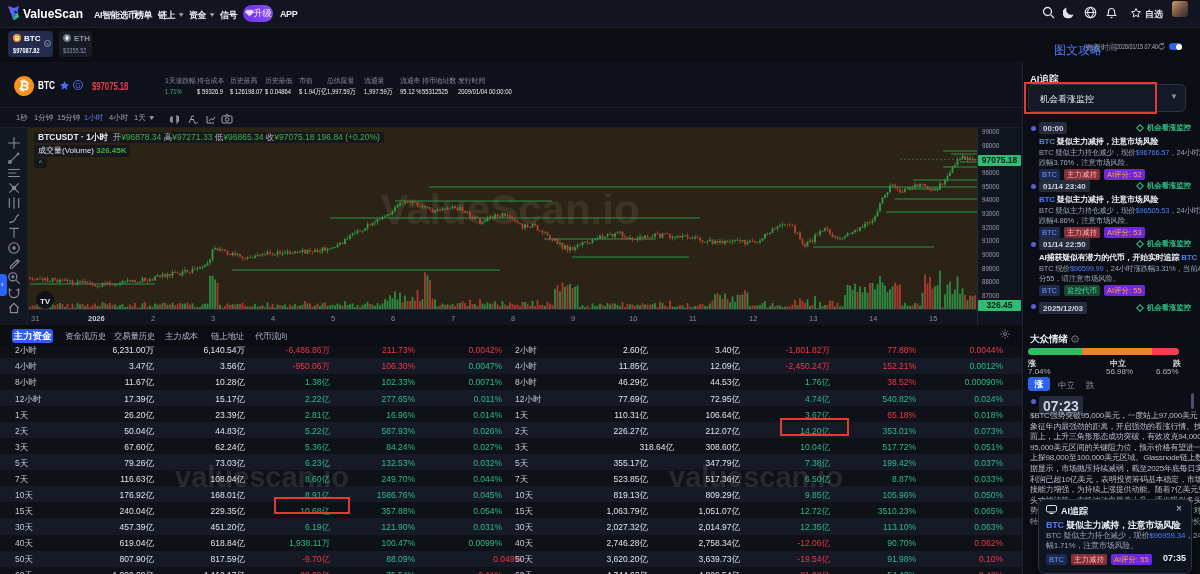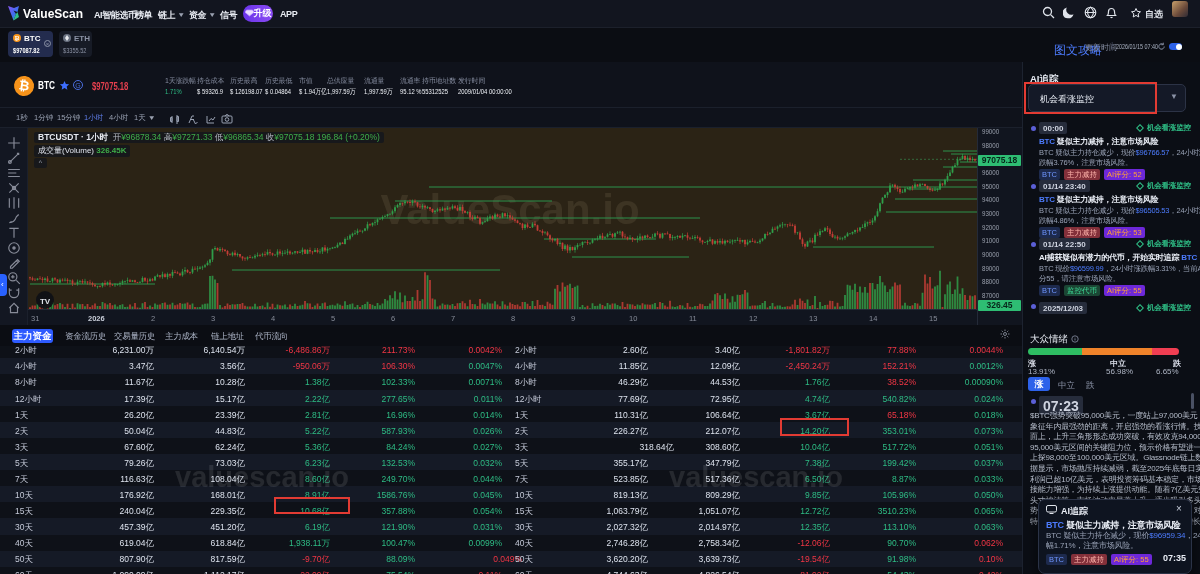--- a/index.html
+++ b/index.html
@@ -2,21 +2,21 @@
 <html><head><meta charset="utf-8">
 <style>
 *{margin:0;padding:0;box-sizing:border-box}
 html,body{width:1200px;height:574px;overflow:hidden;background:#0b0d13;font-family:"Liberation Sans",sans-serif;position:relative}
 .abs{position:absolute}
 
 .nav{position:absolute;left:0;top:0;width:1200px;height:28px;background:#12151f;border-bottom:1px solid #1c202b}
 .nav .logo{position:absolute;left:23px;top:7px;font-size:12.5px;font-weight:bold;color:#fff;transform:scaleX(.96);transform-origin:left}
 .menu{position:absolute;top:9px;font-size:9px;font-weight:bold;color:#e8ebf2;letter-spacing:-.4px;white-space:nowrap}
 .caret{display:inline-block;font-size:8px;color:#9aa1b0;transform:scaleY(.8)}
-.pill-up{position:absolute;left:243px;top:5px;width:30px;height:17px;border-radius:9px;background:linear-gradient(90deg,#6a34e8,#8b4bf5);color:#fff;font-size:9px;font-weight:bold;text-align:center;line-height:17px;padding-left:0}
+.pill-up{position:absolute;left:243px;top:5px;width:30px;height:17px;border-radius:9px;background:linear-gradient(90deg,#6a34e8,#8b4bf5);color:#fff;font-size:9px;font-weight:normal;text-align:center;line-height:17px;padding-left:0}
 .nicon{position:absolute;top:6px;color:#dfe3ea}
 
 .card{position:absolute;border-radius:4px}
 .cardBTC{left:8px;top:31px;width:45px;height:26px;background:#232c4e}
 .cardETH{left:59px;top:31px;width:33px;height:26px;background:#171b26}
 
 .stat-l{position:absolute;top:76px;font-size:7px;color:#868da0;white-space:nowrap;letter-spacing:-.2px}
 .stat-v{position:absolute;top:87px;font-size:7.5px;color:#eef1f6;white-space:nowrap;transform:scaleX(.78);transform-origin:left}
 
 .tf{position:absolute;top:113px;font-size:7.5px;color:#99a1b2;white-space:nowrap}
@@ -572,31 +572,31 @@
 <div class="abs" style="left:1147px;top:239px;font-size:7.5px;color:#2ebd85;letter-spacing:-.2px"><b>机会看涨监控</b></div>
 <div class="alert-title" style="left:1039px;top:252px">AI捕获疑似有潜力的代币，开始实时追踪 <span class="blu">BTC</span></div>
 <div class="alert-body" style="left:1039px;top:264px">BTC 现价<span class="blu">$96599.99</span>，24小时涨跌幅3.31%，当前AI评<br>分55，请注意市场风险。</div>
 <div class="abs" style="left:1039px;top:282px;white-space:nowrap;line-height:11px"><span class="tag tag-b">BTC</span><span class="tag tag-g">监控代币</span><span class="tag tag-o">AI评分: 55</span></div>
 <div class="abs" style="left:1031px;top:304px;width:5px;height:5px;border-radius:50%;background:#5b5fd6"></div>
 <div class="pilltime" style="left:1039px;top:302px">2025/12/03</div>
 <svg class="abs" style="left:1136px;top:304px" width="8" height="8" viewBox="0 0 12 12" fill="none" stroke="#2ebd85" stroke-width="1.6">
     <rect x="2.5" y="2.5" width="7" height="7" transform="rotate(45 6 6)"></rect>
   </svg>
 <div class="abs" style="left:1147px;top:303px;font-size:7.5px;color:#2ebd85;letter-spacing:-.2px"><b>机会看涨监控</b></div>
-<div class="abs" style="left:1030px;top:333px;font-size:9.5px;font-weight:normal;color:#e9edf5">大众情绪 <svg width="8" height="8" viewBox="0 0 12 12" fill="none" stroke="#8a92a6" stroke-width="1.2" style="vertical-align:-1px">
+<div class="abs" style="left:1030px;top:333px;font-size:9.5px;font-weight:bold;color:#e9edf5">大众情绪 <svg width="8" height="8" viewBox="0 0 12 12" fill="none" stroke="#8a92a6" stroke-width="1.2" style="vertical-align:-1px">
       <circle cx="6" cy="6" r="4.8"></circle>
       <path d="M6 5v3.2M6 3.3v.4"></path>
     </svg></div>
 <div class="abs" style="left:1028px;top:348px;width:151px;height:7px;border-radius:3.5px;overflow:hidden">
     <div style="position:absolute;left:0;width:54px;height:7px;background:#2ebd62"></div>
     <div style="position:absolute;left:54px;width:70px;height:7px;background:#f0832a"></div>
     <div style="position:absolute;left:124px;width:27px;height:7px;background:#f03e52"></div>
   </div>
 <div class="sent-lab" style="left:1028px;top:358px">涨</div>
-<div class="sent-pct" style="left:1028px;top:367px">13.91%</div>
+<div class="sent-pct" style="left:1028px;top:367px">7.04%</div>
 <div class="sent-lab" style="left:1110px;top:358px">中立</div>
 <div class="sent-pct" style="left:1106px;top:367px">56.98%</div>
 <div class="sent-lab" style="left:1173px;top:358px">跌</div>
 <div class="sent-pct" style="left:1156px;top:367px">6.65%</div>
 <div class="abs" style="left:1028px;top:377px;width:22px;height:14px;background:#2d62ea;border-radius:3px;color:#fff;font-size:9px;text-align:center;line-height:14px;font-weight:bold">涨</div>
 <div class="abs" style="left:1058px;top:380px;font-size:8.5px;color:#8a92a6">中立</div>
 <div class="abs" style="left:1086px;top:380px;font-size:8.5px;color:#8a92a6">跌</div>
 <div class="abs" style="left:1031px;top:399px;width:5px;height:5px;border-radius:50%;background:#5b5fd6"></div>
 <div class="pilltime" style="left:1039px;top:396px;font-size:14px">07:23</div>
 <div class="para" style="top:411px">$BTC强势突破95,000美元，一度站上97,000美元，<br>象征年内最强劲的距离，开启强劲的看涨行情。技术<br>面上，上升三角形形态成功突破，有效攻克94,000至<br>95,000美元区间的关键阻力位，预示价格有望进一步<br>上探98,000至100,000美元区域。Glassnode链上数<br>据显示，市场抛压持续减弱，截至2025年底每日实现<br>利润已超10亿美元，表明投资筹码基本稳定，市场承<br>接能力增强，为持续上涨提供动能。随着7亿美元空头<br>头寸被清算，市场波动率显著上升，逐步吸引多头<br>势头。机构持仓保持稳健态势，摩根大通指出，对比<br>特币ETF的大规模资金的机构需求会进入正常增长期</div>

